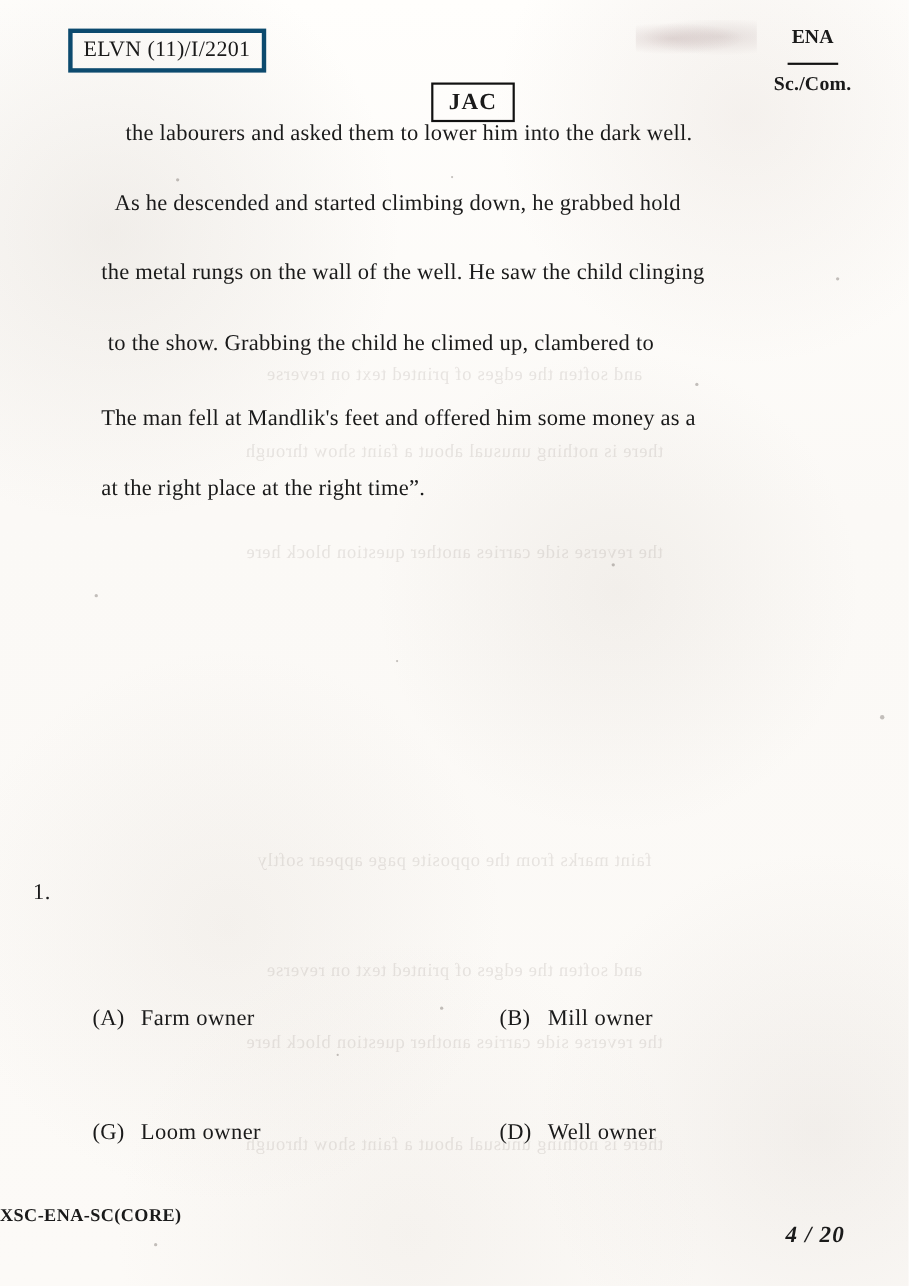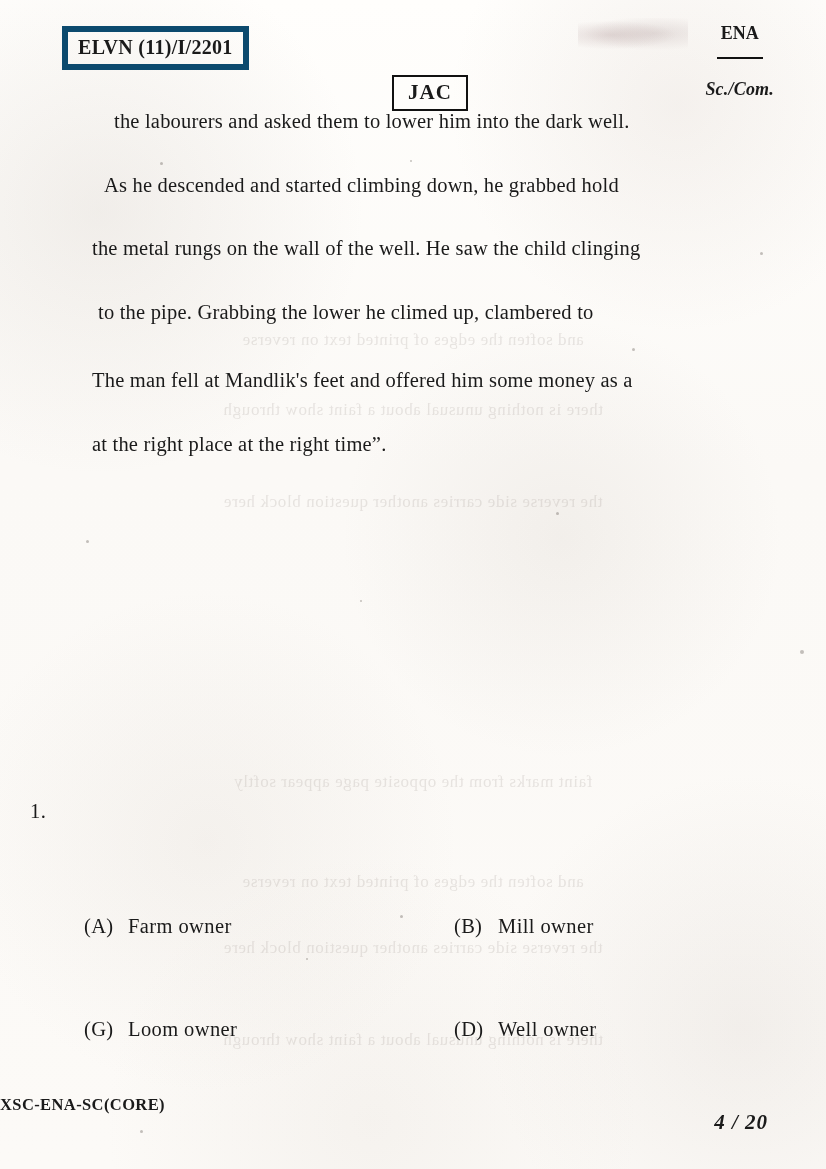--- a/index.html
+++ b/index.html
@@ -68,24 +68,24 @@
     position: absolute;
     top: 22px;
     left: 0;
     right: 0;
     height: 52px;
   }
   .code-box {
     position: absolute;
     left: 62px;
     top: 4px;
-    border: 6px solid #0c4a6e;
+    border: 4px solid #0c4a6e;
     padding: 4px 10px 5px 10px;
     font-family: "Liberation Serif", serif;
-    font-weight: bold;
+    font-weight: normal;
     font-size: 20px;
     letter-spacing: 0.3px;
     background: transparent;
   }
   .jac-box {
     position: absolute;
     left: 392px;
     top: 10px;
     border: 2px solid #111;
     padding: 3px 14px 4px 14px;
@@ -102,24 +102,23 @@
     font-weight: bold;
     font-size: 18px;
     line-height: 1.25;
   }
   .ena-top {
     border-bottom: 2px solid #111;
     padding: 0 4px 12px 4px;
     display: inline-block;
   }
   .ena-bottom {
-    padding-top: 19px;
+    padding-top: 6px;
     display: block;
     letter-spacing: 0.2px;
-    font-style: italic;
   }
 
   
   .passage {
     position: absolute;
     top: 111px;
     left: 92px;
     width: 700px;
   }
   .pline {
@@ -261,21 +260,21 @@
     <p class="pline justify indent-1">
       <span>the labourers and asked them to lower him into the dark well.</span>
     </p>
     <p class="pline justify indent-2">
       <span>As he descended and started climbing down, he grabbed hold</span>
     </p>
     <p class="pline justify indent-3">
       <span>the metal rungs on the wall of the well. He saw the child clinging</span>
     </p>
     <p class="pline justify indent-4">
-      <span>to the pipe. Grabbing the lower he climed up, clambered to</span>
+      <span>to the show. Grabbing the child he climed up, clambered to</span>
     </p>
     <p class="pline justify" style="margin-top:48px;">
       <span>The man fell at Mandlik's feet and offered him some money as a</span>
     </p>
     <p class="pline">
       <span>at the right place at the right time”.</span>
     </p>
   </div>
 
   <div class="question">

